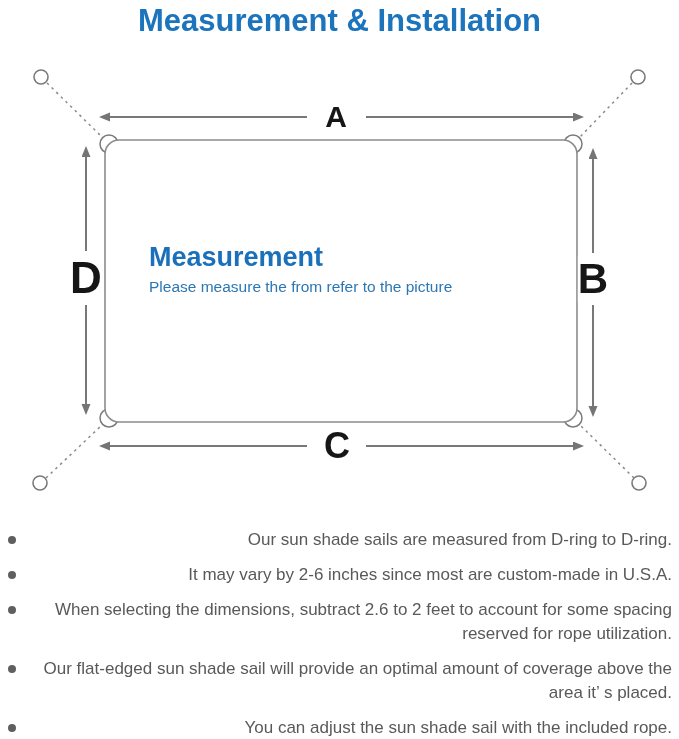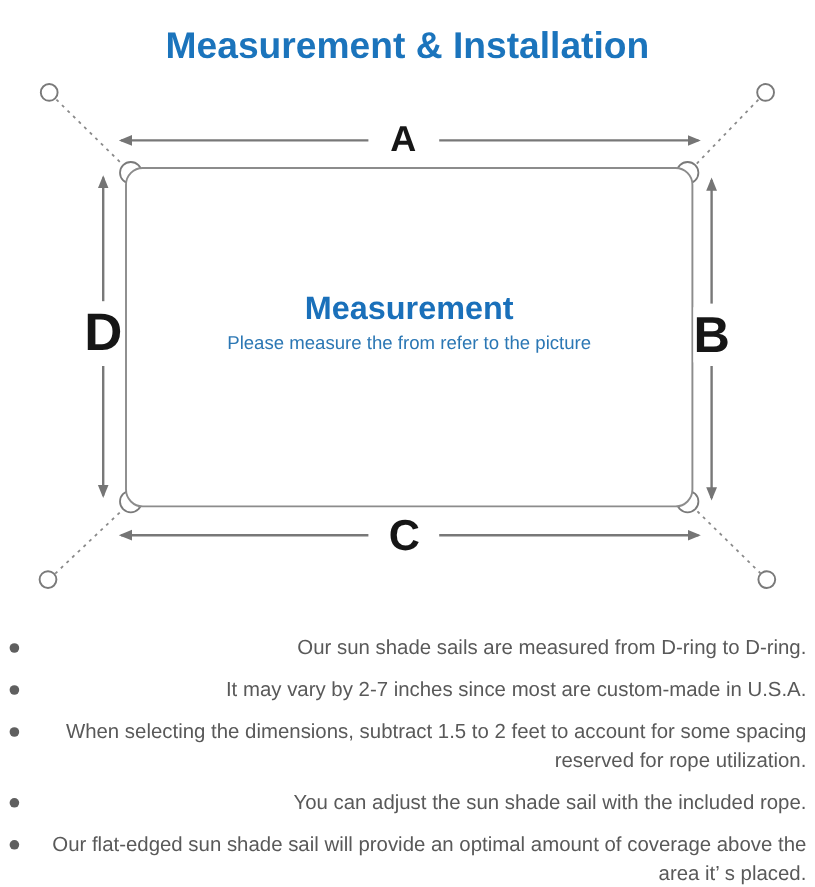--- a/index.html
+++ b/index.html
@@ -1,20 +1,20 @@
 <!DOCTYPE html>
 <html><head>
 <meta charset="utf-8">
 <style>
   * { margin: 0; padding: 0; box-sizing: border-box; }
   html, body { width: 679px; height: 739px; background: #ffffff; overflow: hidden; }
   body { font-family: "Liberation Sans", sans-serif; position: relative; }
 
   .page-title {
-    position: absolute; top: 20px; left: 0; width: 679px;
+    position: absolute; top: 3px; left: 0; width: 679px;
     text-align: center;
     font-size: 31px; font-weight: bold; letter-spacing: 0px;
     color: #1b74bc;
   }
 
   .diagram {
     position: absolute; top: 55px; left: 0;
     width: 679px; height: 460px;
   }
   .diagram svg { position: absolute; top: 0; left: 0; }
@@ -24,21 +24,22 @@
     font-weight: bold; color: #161616; line-height: 1;
     background: #ffffff; padding: 0 4px;
   }
   .dim-a { left: 336px; top: 62px;  font-size: 30px; }
   .dim-b { left: 593px; top: 224px; font-size: 42px; padding: 2px 0; }
   .dim-c { left: 337px; top: 391px; font-size: 36px; }
   .dim-d { left: 86px;  top: 223px; font-size: 44px; padding: 2px 0; }
 
   .center-text {
     position: absolute; left: 105px; top: 186px; width: 472px;
-    text-align: center;
+    text-align: left;
+    padding-left: 44px;
   }
   .center-heading {
     font-size: 27px; font-weight: bold; color: #1a70ba; line-height: 1.2;
   }
   .center-subtitle {
     margin-top: 5px;
     font-size: 15.5px; color: #2b77b4;
   }
 
   .notes {
@@ -111,27 +112,27 @@
   </div>
 </div>
 
 <ul class="notes">
   <li class="note-item">
     <span class="bullet-dot"></span>
     <span>Our sun shade sails are measured from D-ring to D-ring.</span>
   </li>
   <li class="note-item">
     <span class="bullet-dot"></span>
-    <span>It may vary by 2-7 inches since most are custom-made in U.S.A.</span>
+    <span>It may vary by 2-6 inches since most are custom-made in U.S.A.</span>
   </li>
   <li class="note-item">
     <span class="bullet-dot"></span>
-    <span>When selecting the dimensions, subtract 1.5 to 2 feet to account for some spacing reserved for rope utilization.</span>
+    <span>When selecting the dimensions, subtract 2.6 to 2 feet to account for some spacing reserved for rope utilization.</span>
+  </li>
+  <li class="note-item">
+    <span class="bullet-dot"></span>
+    <span>Our flat-edged sun shade sail will provide an optimal amount of coverage above the area it’ s placed.</span>
   </li>
   <li class="note-item">
     <span class="bullet-dot"></span>
     <span>You can adjust the sun shade sail with the included rope.</span>
   </li>
-  <li class="note-item">
-    <span class="bullet-dot"></span>
-    <span>Our flat-edged sun shade sail will provide an optimal amount of coverage above the area it’ s placed.</span>
-  </li>
 </ul>
 
 </body></html>

